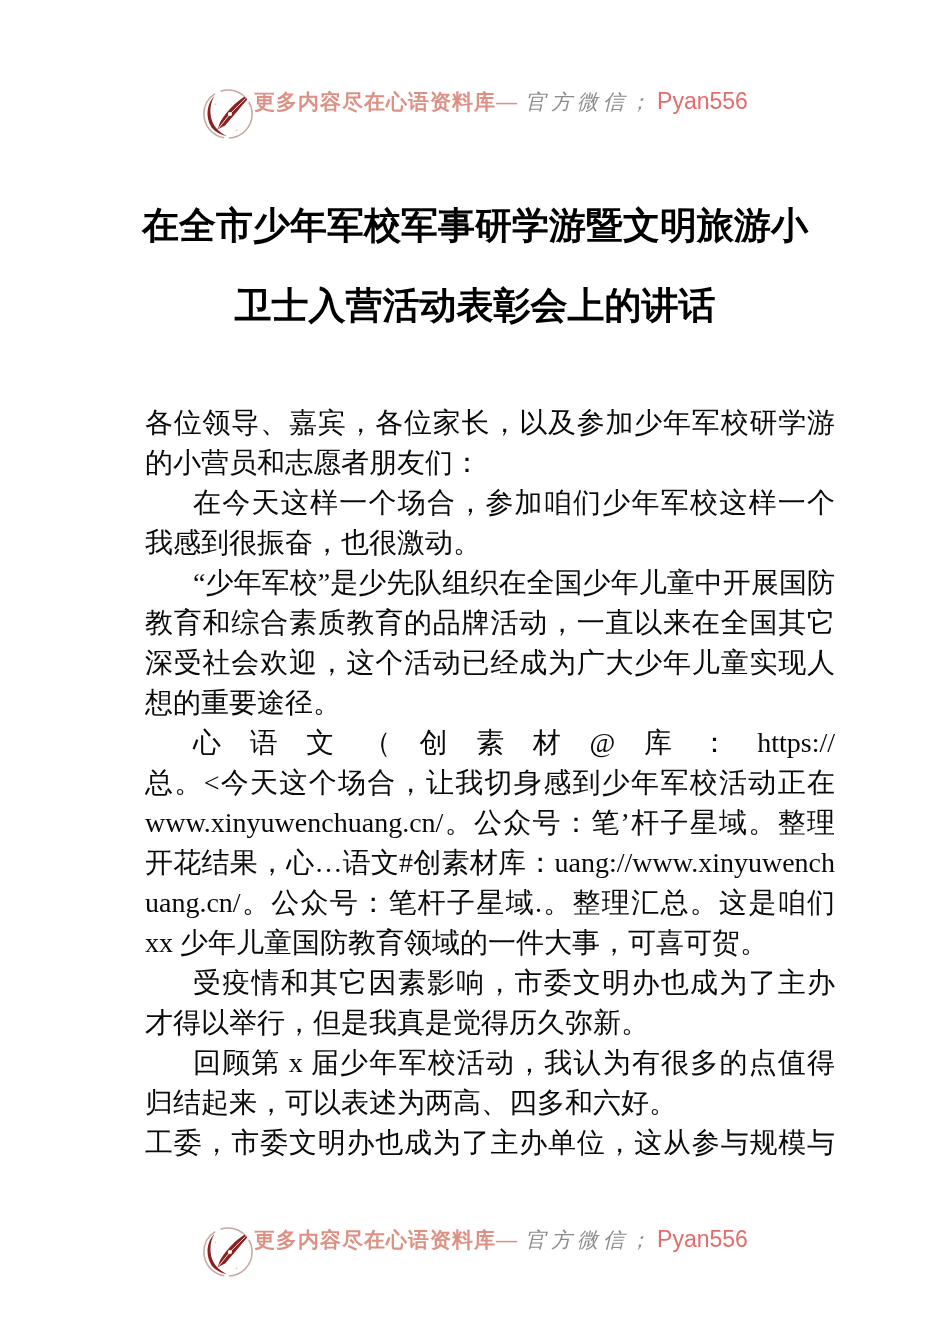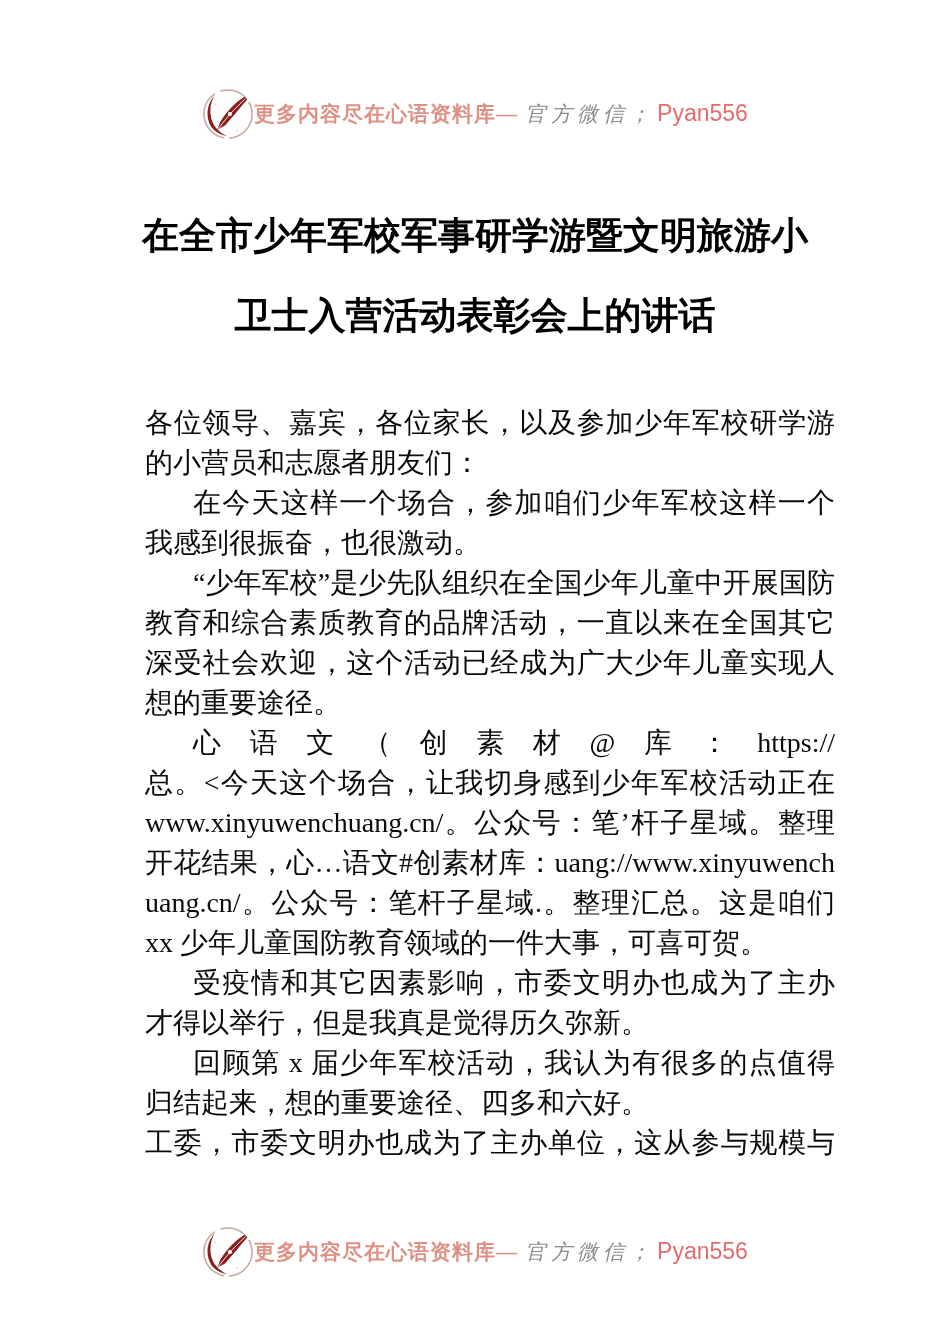--- a/index.html
+++ b/index.html
@@ -4,36 +4,36 @@
 <style>
   html,body{margin:0;padding:0;}
   body{
     width:950px;height:1344px;position:relative;overflow:hidden;
     background:#ffffff;color:#000;
     font-family:"Liberation Serif","DejaVu Serif",serif;
   }
   
   .watermark{
     position:absolute;left:0;width:950px;
-    display:flex;align-items:center;justify-content:center;gap:0;
+    display:flex;align-items:flex-start;justify-content:center;gap:0;
   }
   .watermark.header{top:88px;}
   .watermark.footer-mark{top:1226px;}
   .brand-line{font-size:21px;white-space:nowrap;display:flex;align-items:baseline;}
   .brand-main{color:#dd9185;font-weight:bold;letter-spacing:1px;}
   .brand-dash{color:#dd9185;font-weight:bold;}
   .brand-script{color:#8c8c8c;font-style:italic;letter-spacing:5px;margin-left:8px;}
   .brand-id{
     color:#e46c6c;font-size:23px;margin-left:2px;
     font-family:"Liberation Sans","DejaVu Sans",sans-serif;
   }
   .logo{flex:0 0 auto;}
   
   .doc-title{
-    position:absolute;top:196px;left:0;width:950px;text-align:center;
+    position:absolute;top:186px;left:0;width:950px;text-align:center;
     font-size:37px;line-height:80px;font-weight:bold;color:#000;
   }
   
   .bodytext{
     position:absolute;top:403px;left:145px;width:690px;
     font-size:28px;line-height:40px;color:#0a0a0a;
   }
   .line{
     height:40px;overflow:hidden;
     text-align:justify;text-align-last:justify;
@@ -78,21 +78,21 @@
     <div class="line para-last">想的重要途径。</div>
     <div class="line indent">心语文（创素材@库：https://</div>
     <div class="line">总。&lt;今天这个场合，让我切身感到少年军校活动正在 xx</div>
     <div class="line">www.xinyuwenchuang.cn/。公众号：笔’杆子星域。整理汇</div>
     <div class="line">开花结果，心…语文#创素材库：uang://www.xinyuwench</div>
     <div class="line">uang.cn/。公众号：笔杆子星域.。整理汇总。这是咱们</div>
     <div class="line para-last">xx 少年儿童国防教育领域的一件大事，可喜可贺。</div>
     <div class="line indent">受疫情和其它因素影响，市委文明办也成为了主办单位</div>
     <div class="line para-last">才得以举行，但是我真是觉得历久弥新。</div>
     <div class="line indent">回顾第 x 届少年军校活动，我认为有很多的点值得总结。</div>
-    <div class="line para-last">归结起来，想的重要途径、四多和六好。</div>
+    <div class="line para-last">归结起来，可以表述为两高、四多和六好。</div>
     <div class="line para-last">工委，市委文明办也成为了主办单位，这从参与规模与形式上</div>
   </div>
 
 <div class="watermark footer-mark">
   <svg class="logo" width="52" height="52" viewBox="0 0 54 54" aria-hidden="true">
     <circle cx="27" cy="27" r="25" fill="none" stroke="#c9a89f" stroke-width="1.6" stroke-dasharray="38 5 60 6 30 4"></circle>
     <path d="M13 8 C5 16 3 30 10 41 C14 46 20 49 26 50 C17 46 10 38 9 28 C8 20 10 13 13 8 Z" fill="#8b2020"></path>
     <path d="M44 9 C36 14 27 22 19 35 L16 43 L24 39 C32 30 40 20 47 12 Z" fill="#8b2020"></path>
     <circle cx="29" cy="27" r="2.2" fill="#ffffff"></circle>
     <path d="M45 11 L29 27 M29 27 L17 42" stroke="#ffffff" stroke-width="0.9" fill="none"></path>

